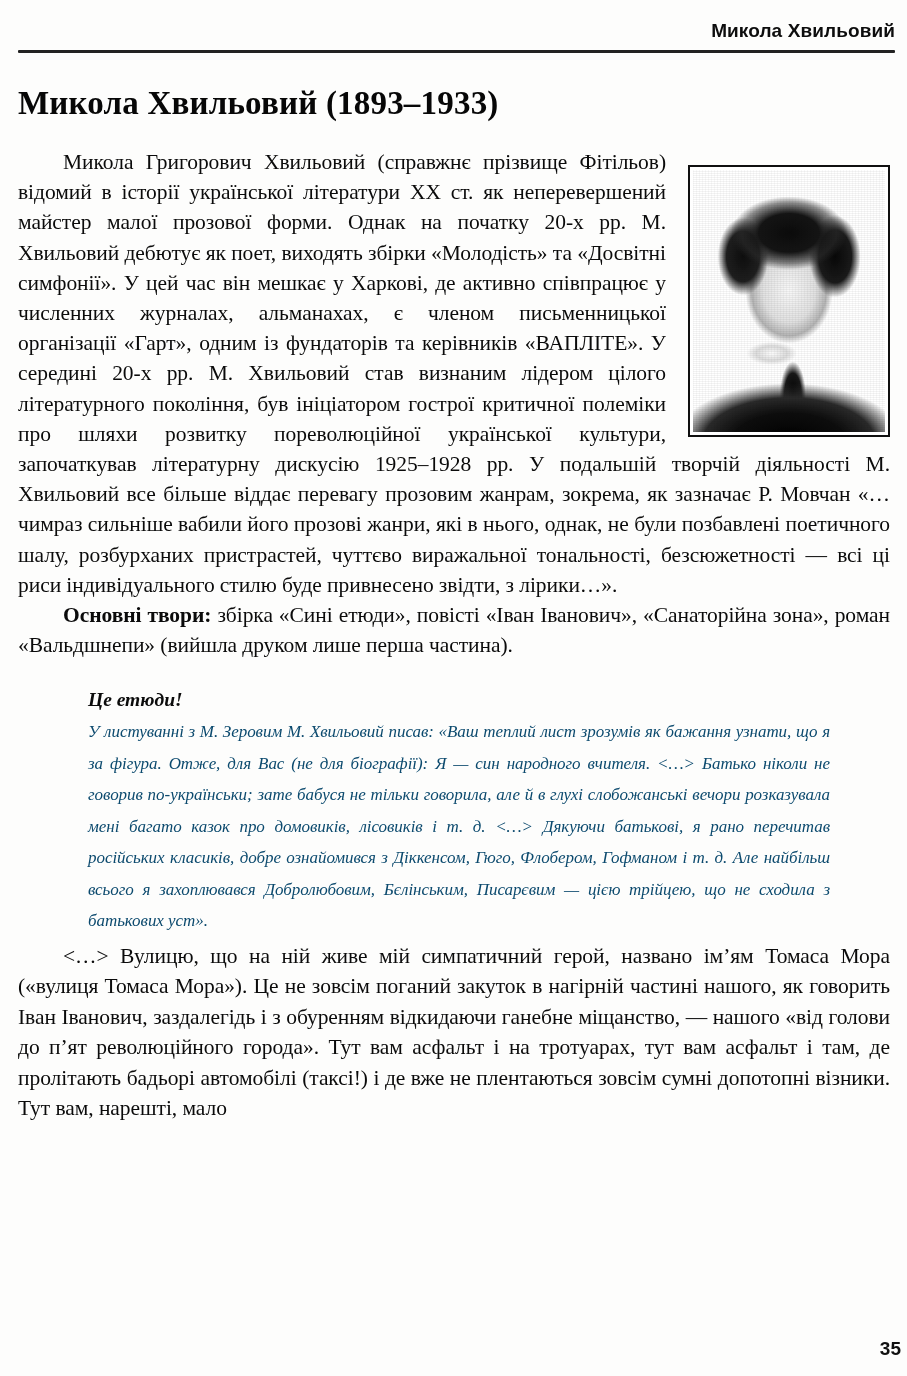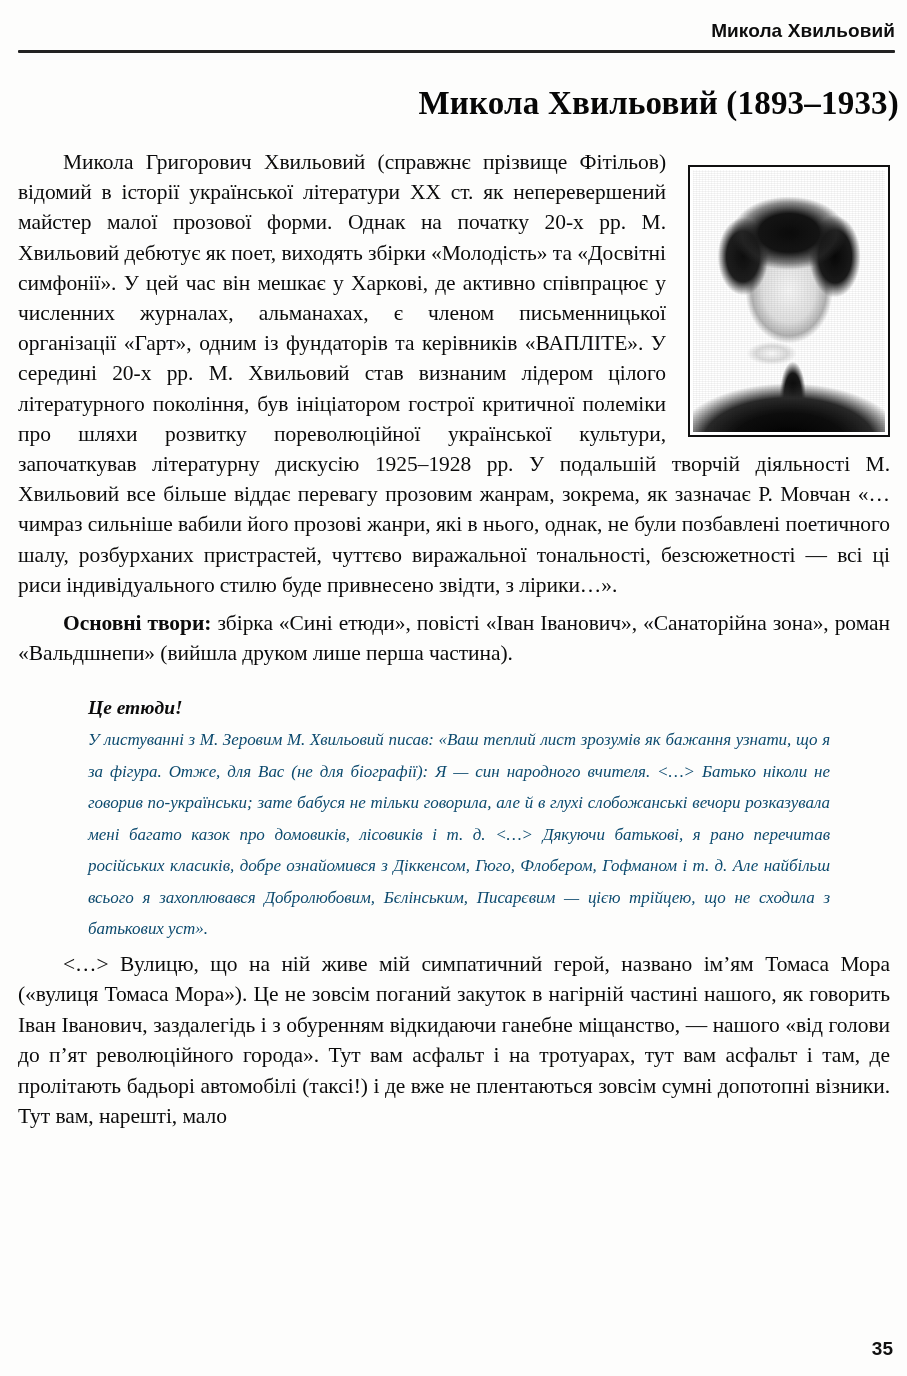--- a/index.html
+++ b/index.html
@@ -53,21 +53,21 @@
     border-radius: 1px;
     opacity: .93;
   }
 
   
   .page-title {
     position: absolute;
     top: 60px;
     left: 18px;
     right: 8px;
-    text-align: right;
+    text-align: left;
     font-family: "Liberation Serif", "DejaVu Serif", serif;
     font-weight: bold;
     font-size: 33px;
     letter-spacing: 0.2px;
     line-height: 42px;
     color: #070707;
   }
 
   
   .content {
@@ -137,21 +137,21 @@
   p.body-par {
     margin: 0;
     font-size: 21.5px;
     line-height: 30.2px;
     text-align: justify;
     text-indent: 45px;
     letter-spacing: -0.05px;
     word-spacing: -0.1px;
     color: #0b0b0b;
   }
-  p.body-par + p.body-par { margin-top: 8px; }
+  p.body-par + p.body-par { margin-top: 0px; }
   .lead-bold { font-weight: bold; }
 
   
   .callout {
     clear: both;
     margin: 26px 0 0 70px;
     width: 742px;
   }
   .callout .callout-title {
     font-style: italic;
@@ -203,21 +203,21 @@
     line-height: 30.4px;
     text-align: justify;
     text-indent: 45px;
     letter-spacing: -0.05px;
     color: #0b0b0b;
   }
 
   
   .page-number {
     position: absolute;
-    right: 14px;
+    right: 6px;
     bottom: 16px;
     font-family: "Liberation Sans", "DejaVu Sans", sans-serif;
     font-weight: bold;
     font-size: 19px;
     color: #101010;
   }
 
   .clearfix::after { content: ""; display: block; clear: both; }
 </style>
 </head>

